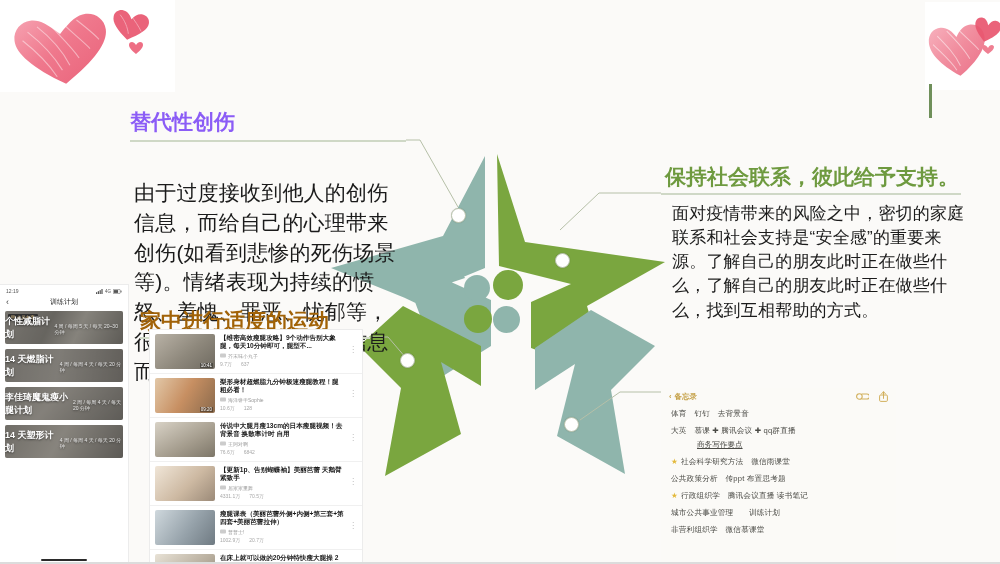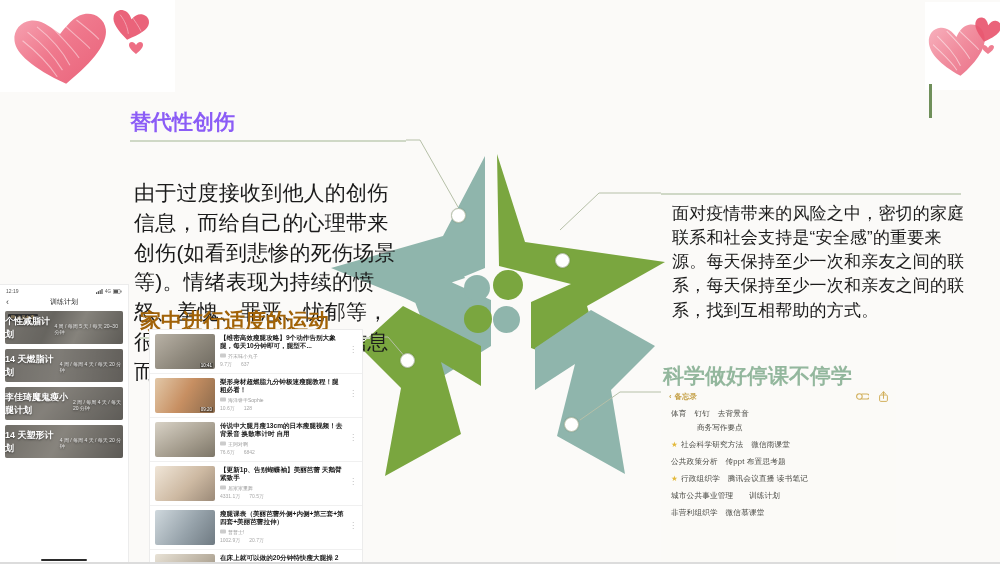--- a/index.html
+++ b/index.html
@@ -81,21 +81,21 @@
   .vid-stats{font-size:5px;color:#a8a8a8;margin-top:2px;display:flex;gap:9px;align-items:center;}
   .vid-more{flex:0 0 8px;color:#bbb;font-size:8px;text-align:center;line-height:1;padding-top:12px;}
 
   
   #memo{position:absolute;left:661px;top:388px;width:235px;height:176px;background:#fbfaf7;overflow:hidden;}
   .memo-bar{display:flex;align-items:center;justify-content:space-between;padding:3px 8px 4px;}
   .memo-bar .lft{display:flex;align-items:center;gap:3px;color:#c6a24a;font-size:7.5px;font-weight:bold;}
   .memo-bar .rgt{display:flex;align-items:center;gap:10px;color:#d2b05c;}
   .memo-line{font-size:7.6px;color:#4b4b46;padding:3.4px 10px;line-height:1.35;white-space:nowrap;letter-spacing:.2px;}
   .memo-line .star{color:#e3b93b;padding-right:3px;}
-  .memo-sub{font-size:7.6px;color:#4b4b46;padding:0 10px 3px 36px;line-height:1.35;white-space:nowrap;}
+  .memo-sub{font-size:7.6px;color:#4b4b46;padding:0 10px 3px 36px;line-height:1.35;white-space:nowrap;text-decoration:underline;}
 </style>
 </head>
 <body>
 
 <div id="slide">
 
   <div class="heart-card" id="heart-left">
     <svg class="hsvg" width="175" height="92" viewBox="0 0 175 92">
       <defs>
         <linearGradient id="hg1" x1="0" y1="0" x2="1" y2="1">
@@ -182,27 +182,27 @@
   </svg>
   <div class="node" style="left:451px;top:208px;"></div>
   <div class="node" style="left:555px;top:253px;"></div>
   <div class="node" style="left:400px;top:353px;"></div>
   <div class="node" style="left:564px;top:417px;"></div>
 
   <div class="blk-head" id="h-trauma">替代性创伤</div>
   <div id="rule-trauma"></div>
   <div class="blk-body" id="t-trauma">由于过度接收到他人的创伤信息，而给自己的心理带来创伤(如看到悲惨的死伤场景等)。情绪表现为持续的愤怒、羞愧、罪恶、忧郁等，很可能被下一次的悲惨信息而击中、崩溃。</div>
 
+  <div class="blk-head" id="h-social">保持社会联系，彼此给予支持。</div>
   <div id="rule-social"></div>
-  <div class="blk-body" id="t-social">面对疫情带来的风险之中，密切的家庭联系和社会支持是“安全感”的重要来源。每天保持至少一次和亲友之间的联系，每天保持至少一次和亲友之间的联系，找到互相帮助的方式。</div>
+  <div class="blk-body" id="t-social">面对疫情带来的风险之中，密切的家庭联系和社会支持是“安全感”的重要来源。了解自己的朋友此时正在做些什么，了解自己的朋友此时正在做些什么，找到互相帮助的方式。</div>
 
   <div class="blk-head" id="h-exercise">家中进行适度的运动</div>
   <div id="rule-exercise"></div>
 
-  <div class="blk-head" id="h-study">科学做好停课不停学</div>
 
   <div id="phone-plans">
     <div class="pp-status">
       <span>12:19</span>
       <span class="pp-bars">
         <svg width="7" height="5" viewBox="0 0 7 5">
           <rect x="0" y="3.2" width="1.2" height="1.8" fill="#555"></rect>
             <rect x="1.8" y="2.2" width="1.2" height="2.8" fill="#555"></rect>
           <rect x="3.6" y="1.2" width="1.2" height="3.8" fill="#555"></rect>
             <rect x="5.4" y="0" width="1.2" height="5" fill="#555"></rect>
@@ -375,20 +375,21 @@
           <path d="M5.6 2 H11 A1.6 1.6 0 0 1 11 7 H5.6" fill="none" stroke="#d2b05c" stroke-width="1.1"></path>
         </svg>
         <svg width="9" height="11" viewBox="0 0 9 11">
           <rect x="0.6" y="4" width="7.8" height="6.4" rx="1.1" fill="none" stroke="#d2b05c" stroke-width="1"></rect>
           <path d="M4.5 7.4 V0.9 M2.5 2.9 L4.5 0.7 L6.5 2.9" fill="none" stroke="#d2b05c" stroke-width="1" stroke-linecap="round"></path>
         </svg>
       </span>
     </div>
 
     <div class="memo-line">体育　钉钉　去背景音</div>
+    <div class="memo-line">大英　慕课 ✚ 腾讯会议 ✚ qq群直播</div>
     <div class="memo-sub">商务写作要点</div>
     <div class="memo-line"><span class="star">★</span><span>社会科学研究方法　微信雨课堂</span></div>
     <div class="memo-line">公共政策分析　传ppt 布置思考题</div>
     <div class="memo-line"><span class="star">★</span><span>行政组织学　腾讯会议直播 读书笔记</span></div>
     <div class="memo-line">城市公共事业管理　　训练计划</div>
     <div class="memo-line">非营利组织学　微信慕课堂</div>
   </div>
 
 </div>
 

